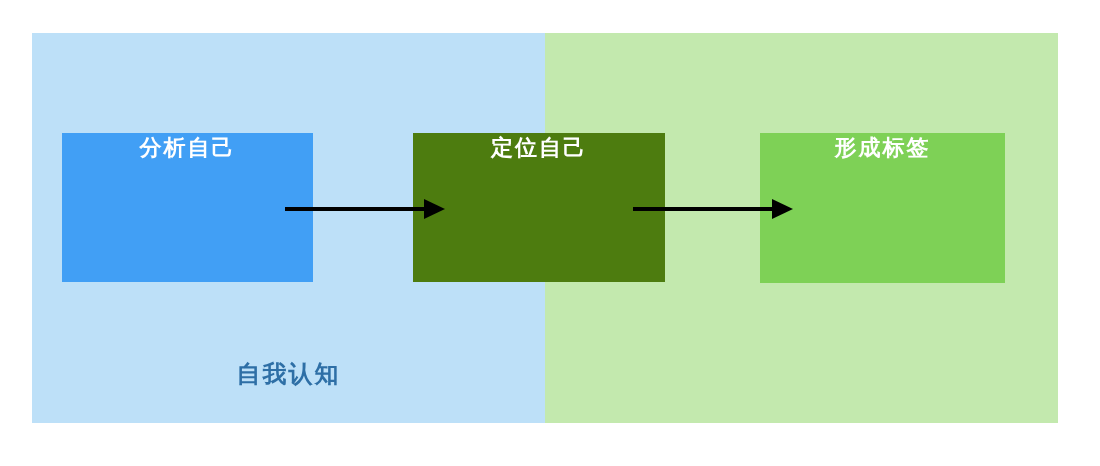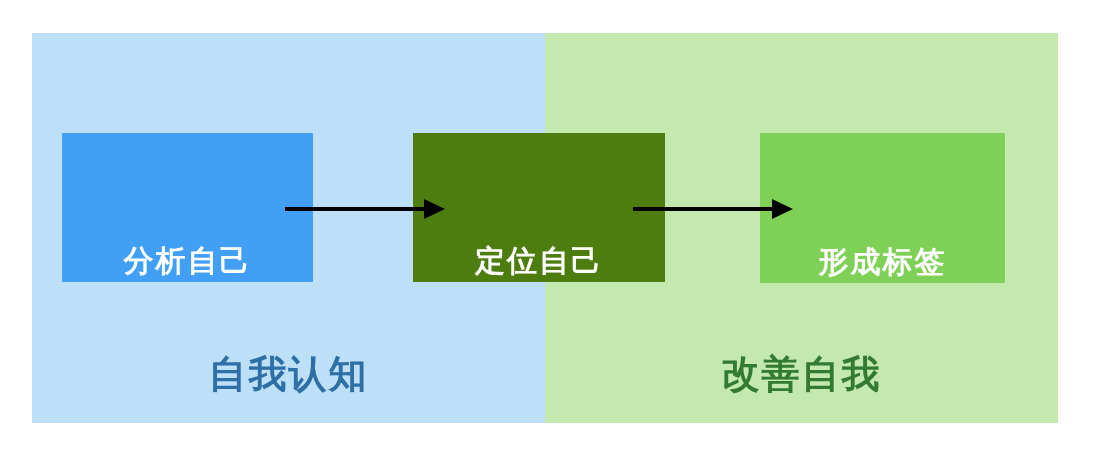--- a/index.html
+++ b/index.html
@@ -23,38 +23,38 @@
   }
   .panel-blue  { left: 32px;  background: #bde0f8; }
   .panel-green { left: 545px; background: #c3e9ae; }
 
   
   .section-label {
     position: absolute;
     top: 351px;
     width: 513px;
     text-align: center;
-    font-size: 38px;
+    font-size: 24px;
     font-weight: bold;
     letter-spacing: 2px;
     line-height: 46px;
   }
   .section-label-blue  { left: 32px;  color: #2e6fa6; }
   .section-label-green { left: 545px; color: #337a33; }
 
   
   .node {
     position: absolute;
     top: 133px;
     height: 149px;
     display: flex;
-    align-items: flex-end;
+    align-items: flex-start;
     justify-content: center;
     color: #ffffff;
-    font-size: 30px;
+    font-size: 22px;
     font-weight: bold;
     letter-spacing: 2px;
   }
   .node-1 { left: 62px;  width: 251px; background: #419ff5; }
   .node-2 { left: 413px; width: 252px; background: #4d7c0f; }
   .node-3 { left: 760px; width: 245px; height: 150px; background: #7ed156; }
 
   
   .arrows {
     position: absolute;
@@ -87,15 +87,14 @@
       <line x1="285" y1="209" x2="426" y2="209" stroke="#000000" stroke-width="4"></line>
       <polygon points="424,199 445,209 424,219" fill="#000000"></polygon>
     </g>
     <g>
       <line x1="633" y1="209" x2="774" y2="209" stroke="#000000" stroke-width="4"></line>
       <polygon points="772,199 793,209 772,219" fill="#000000"></polygon>
     </g>
   </svg>
 
   <div class="section-label section-label-blue">自我认知</div>
-  <div class="section-label section-label-green">改善自我</div>
 
 </div>
 
 </body></html>

